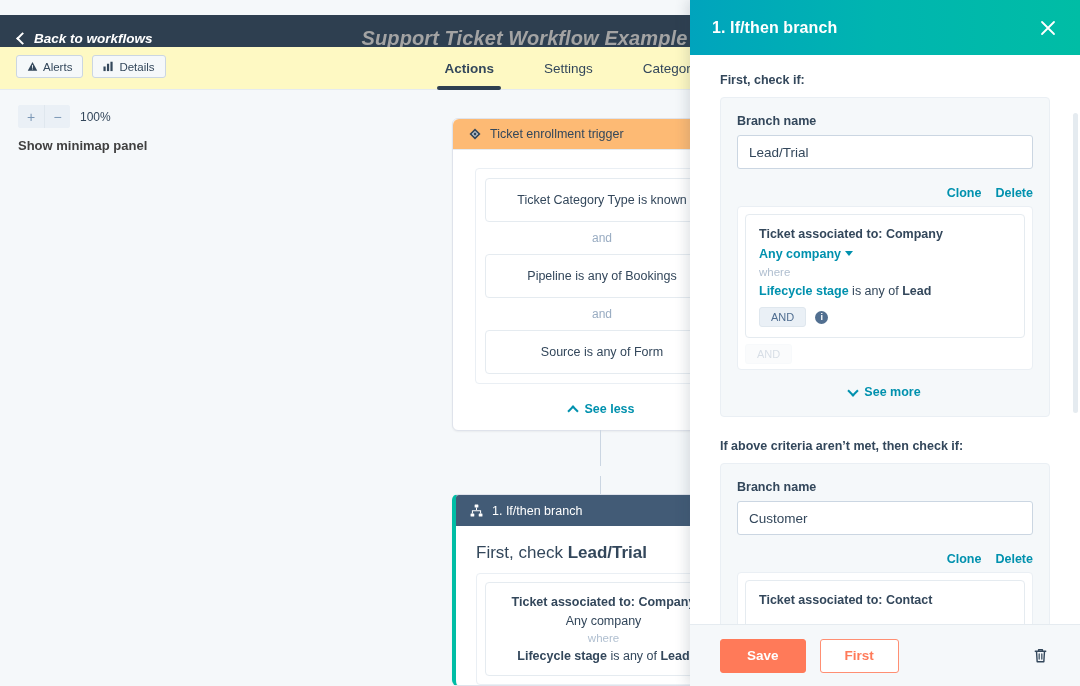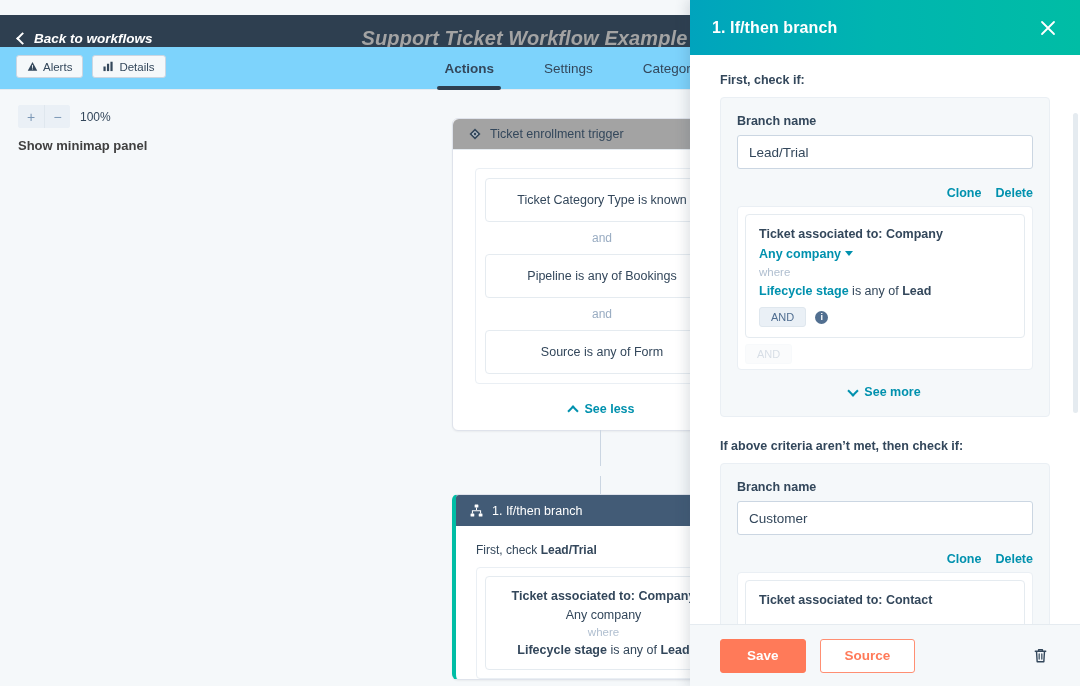--- a/index.html
+++ b/index.html
@@ -29,21 +29,21 @@
     position:absolute; left:0; right:0; top:0; height:47px;
     display:flex; align-items:center; justify-content:center; gap:16px;
     pointer-events:none;
   }
   .wf-title { color:#a3a3a3; font-size:20px; font-weight:bold; letter-spacing:.1px; }
   .pencil { pointer-events:auto; cursor:pointer; display:block; }
 
   
   .tabbar {
     position:absolute; top:47px; left:0; width:1080px; height:43px;
-    background:#7dd3fc; border-bottom:1px solid #e5ebf0;
+    background:#fef9c3; border-bottom:1px solid #e5ebf0;
   }
   .left-btns { position:absolute; left:16px; top:8px; display:flex; gap:9px; }
   .pill-btn {
     display:flex; align-items:center; gap:5px;
     height:23px; padding:0 10px;
     background:#f5f8fa; border:1px solid #cbd6e2; border-radius:3px;
     font-size:11.5px; color:#33475b; cursor:pointer; white-space:nowrap;
   }
   .tabs { position:absolute; left:0; top:0; width:1080px; height:43px;
           display:flex; align-items:center; justify-content:center; gap:50px;margin-left:31px; }
@@ -67,21 +67,21 @@
     font-size:13px; font-weight:bold; cursor:pointer; white-space:nowrap; }
 
   
   .node {
     position:absolute; background:#fff; border:1px solid #dfe3eb;
     border-radius:6px; box-shadow:0 1px 2px rgba(0,0,0,.05);
   }
   .trigger-node { left:452px; top:28px; width:300px; }
   .trig-head {
     display:flex; align-items:center; gap:9px;
-    height:31px; padding:0 16px; background:#a3a3a3;
+    height:31px; padding:0 16px; background:#fdba74;
     border-bottom:1px solid #e5ebf0; border-radius:6px 6px 0 0;
     font-size:12.5px; color:#33475b;
   }
   .trig-body { padding:18px 22px 14px; }
   .crit-box {
     border:1px solid #e5ebf0; border-radius:4px; padding:14px 10px;
     text-align:center; font-size:12.5px; color:#33475b;
   }
   .crit-and { text-align:center; font-size:12px; color:#99acc2; padding:9px 0; }
   .crit-outer { border:1px solid #eaeff4; border-radius:4px; padding:9px; }
@@ -104,21 +104,21 @@
   }
 
   .branch-node { left:452px; top:404px; width:300px; border-left:4px solid #00bda5; }
   .branch-head {
     display:flex; align-items:center; gap:9px; height:31px; padding:0 14px;
     background:#425b76; color:#fff; font-size:12.5px; border-radius:3px 6px 0 0;
     position:relative;
   }
   .branch-head .actions-cut { position:absolute; right:9px; font-size:12px; }
   .branch-body { padding:17px 20px 0; }
-  .firstcheck { font-size:12px; color:#33475b; padding-bottom:10px; }
+  .firstcheck { font-size:17px; color:#33475b; padding-bottom:10px; }
   .cond-card { border:1px solid #eaeff4; border-radius:4px; padding:8px; }
   .cond-inner { border:1px solid #e5ebf0; border-radius:4px; padding:12px 10px; text-align:center; }
   .cond-inner .l1 { font-size:12.5px; font-weight:bold; color:#33475b; white-space:nowrap; }
   .cond-inner .l2 { font-size:12.5px; color:#33475b; padding-top:5px; }
   .cond-inner .l3 { font-size:11.5px; color:#b0bfd0; padding-top:4px; }
   .cond-inner .l4 { font-size:12.5px; color:#33475b; padding-top:5px; white-space:nowrap; }
 
   
   .panel {
     position:absolute; top:0; right:0; width:390px; height:686px;
@@ -360,20 +360,20 @@
           <div class="filter-inner" style="padding-bottom:20px">
             <div class="fi-h">Ticket associated to: Contact</div>
           </div>
         </div>
       </div>
 
     </div>
 
     <div class="panel-foot">
       <button class="btn-save">Save</button>
-      <button class="btn-cancel">Source</button>
+      <button class="btn-cancel">First</button>
       <svg class="trash" width="19" height="19" viewBox="0 0 20 20">
         <path d="M4.5 5.5h11M8 5.5V3.8h4v1.7M5.8 5.5l.7 11h7l.7-11" fill="none" stroke="#33475b" stroke-width="1.5" stroke-linecap="round" stroke-linejoin="round"></path>
         <path d="M8.6 8.4v5.3M11.4 8.4v5.3" stroke="#33475b" stroke-width="1.3" stroke-linecap="round"></path>
       </svg>
     </div>
   </div>
 </div>
 
 </body></html>

